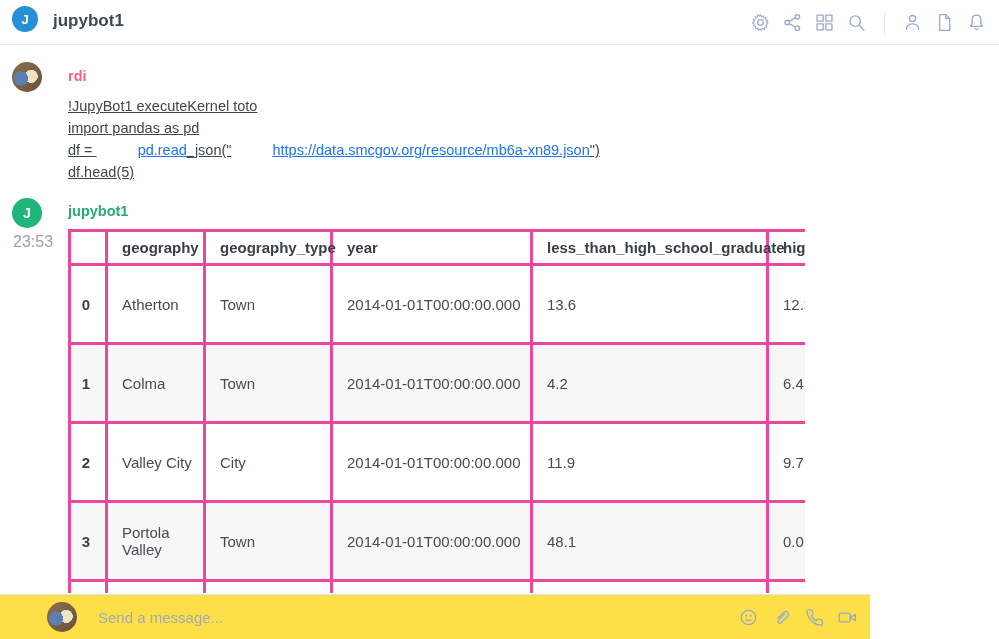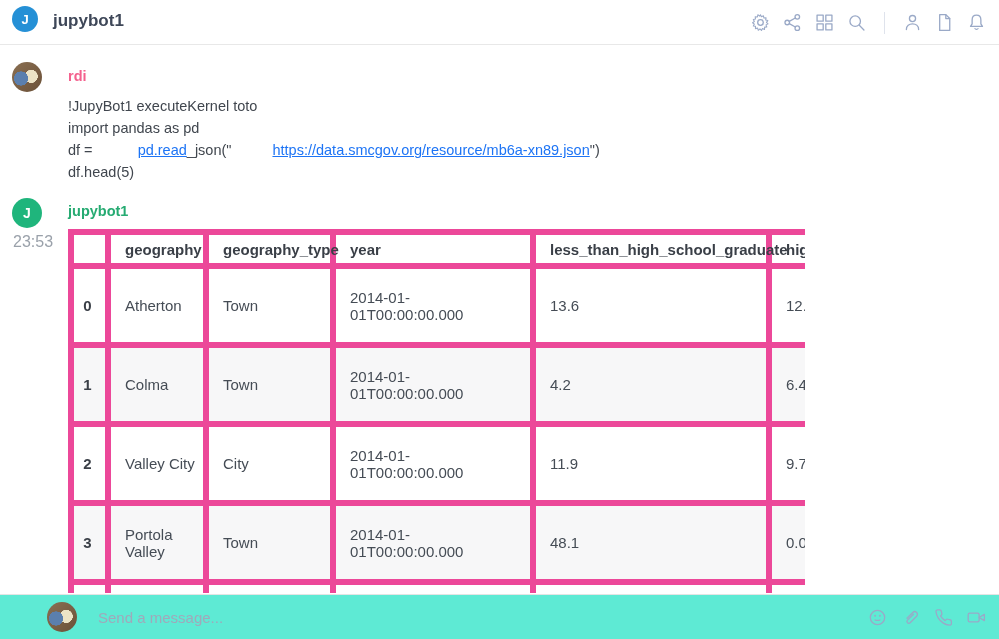--- a/index.html
+++ b/index.html
@@ -23,57 +23,57 @@
   
   .chat { position:absolute; top:46px; left:0; width:805px; height:548px; overflow:hidden; }
 
   .avatar-photo { width:30px; height:30px; border-radius:50%;
     background:
       radial-gradient(circle at 30% 55%, #5b7fae 0 26%, rgba(0,0,0,0) 27%),
       radial-gradient(circle at 64% 48%, #ece3c6 0 26%, rgba(0,0,0,0) 27%),
       linear-gradient(135deg, #8a6f52, #6b5138); }
   .rdi-avatar { position:absolute; left:12px; top:16px; }
   .rdi-name { position:absolute; left:68px; top:22px; font-size:14.5px; font-weight:bold; color:#f4618e; cursor:pointer; }
-  .rdi-body { position:absolute; left:68px; top:49px; font-size:14.5px; color:#40464e; line-height:22px; }
+  .rdi-body { position:absolute; left:68px; top:49px; font-size:14.5px; color:#40464e; line-height:22px;text-decoration:underline; }
   .msg-link { color:#1d74f5; text-decoration:underline; cursor:pointer;padding-left:41px; }
 
   .bot-avatar { position:absolute; left:12px; top:152px; width:30px; height:30px; border-radius:50%;
                 background:#1fb57c; color:#fff; font-weight:bold; font-size:14px;
                 display:flex; align-items:center; justify-content:center; }
   .bot-name { position:absolute; left:68px; top:157px; font-size:14.5px; font-weight:bold; color:#26ab72; cursor:pointer; }
   .timestamp { position:absolute; left:13px; top:187px; font-size:16px; color:#9aa1aa; }
 
   
   .table-wrap { position:absolute; left:68px; top:183px; width:762px; height:364px; overflow:hidden; background:#fff; }
   table.df { border-collapse:collapse; table-layout:fixed; width:848px; }
   table.df col.c0 { width:37px; }  table.df col.c1 { width:98px; }
   table.df col.c2 { width:127px; } table.df col.c3 { width:200px; }
   table.df col.c4 { width:236px; } table.df col.c5 { width:150px; }
-  table.df th, table.df td { border:6px solid #ec4899; font-size:15px; text-align:left;
+  table.df th, table.df td { border:3px solid #ec4899; font-size:15px; text-align:left;
                              padding:4px 8px 4px 14px; vertical-align:middle; }
   table.df thead tr { height:34px; }
   table.df tbody tr { height:79px; }
   table.df th { font-weight:bold; color:#3a3f47; background:#fff; }
   table.df td { color:#454c55; }
   table.df td.idx { font-weight:bold; color:#3a3f47; text-align:center; padding-left:4px; }
   table.df tbody tr.alt { background:#f7f7f8; }
 
   .seen-badge { position:absolute; left:950px; top:185px; width:16px; height:16px; border-radius:50%;
                 background:#1fb57c; color:#fff; font-size:9px; font-weight:bold;
                 display:flex; align-items:center; justify-content:center; }
 
   .jump-down { position:absolute; left:938px; top:486px; width:40px; height:40px; border-radius:50%;
                background:#fff; border:1px solid #8d9ab8; cursor:pointer;
                display:flex; align-items:center; justify-content:center; }
   .jump-down svg { width:20px; height:20px; stroke:#7d8cab; fill:none; stroke-width:1.6;
                    stroke-linecap:round; stroke-linejoin:round; }
 
   
-  .composer { position:absolute; left:0; top:594px; width:999px; height:45px;
-              border-top:1px solid #e4e4e4; background:#5eead4; }
+  .composer { position:absolute; left:0; top:594px; width:870px; height:45px;
+              border-top:1px solid #e4e4e4; background:#fde047; }
   .composer .avatar-photo { position:absolute; left:47px; top:7px; }
   .composer-input { position:absolute; left:98px; top:8px; width:740px; height:28px;
                     border:none; outline:none; font-family:"Liberation Sans",sans-serif;
                     font-size:15px; color:#6a7382; background:transparent; }
   .composer-input::placeholder { color:#9fa9ba; opacity:1; }
   .composer-icons { position:absolute; right:12px; top:0; height:45px; display:flex; align-items:center; gap:12px; }
   .composer-icons .tb-icon svg { stroke:#9aa9c7; }
 </style>
 </head>
 <body>

